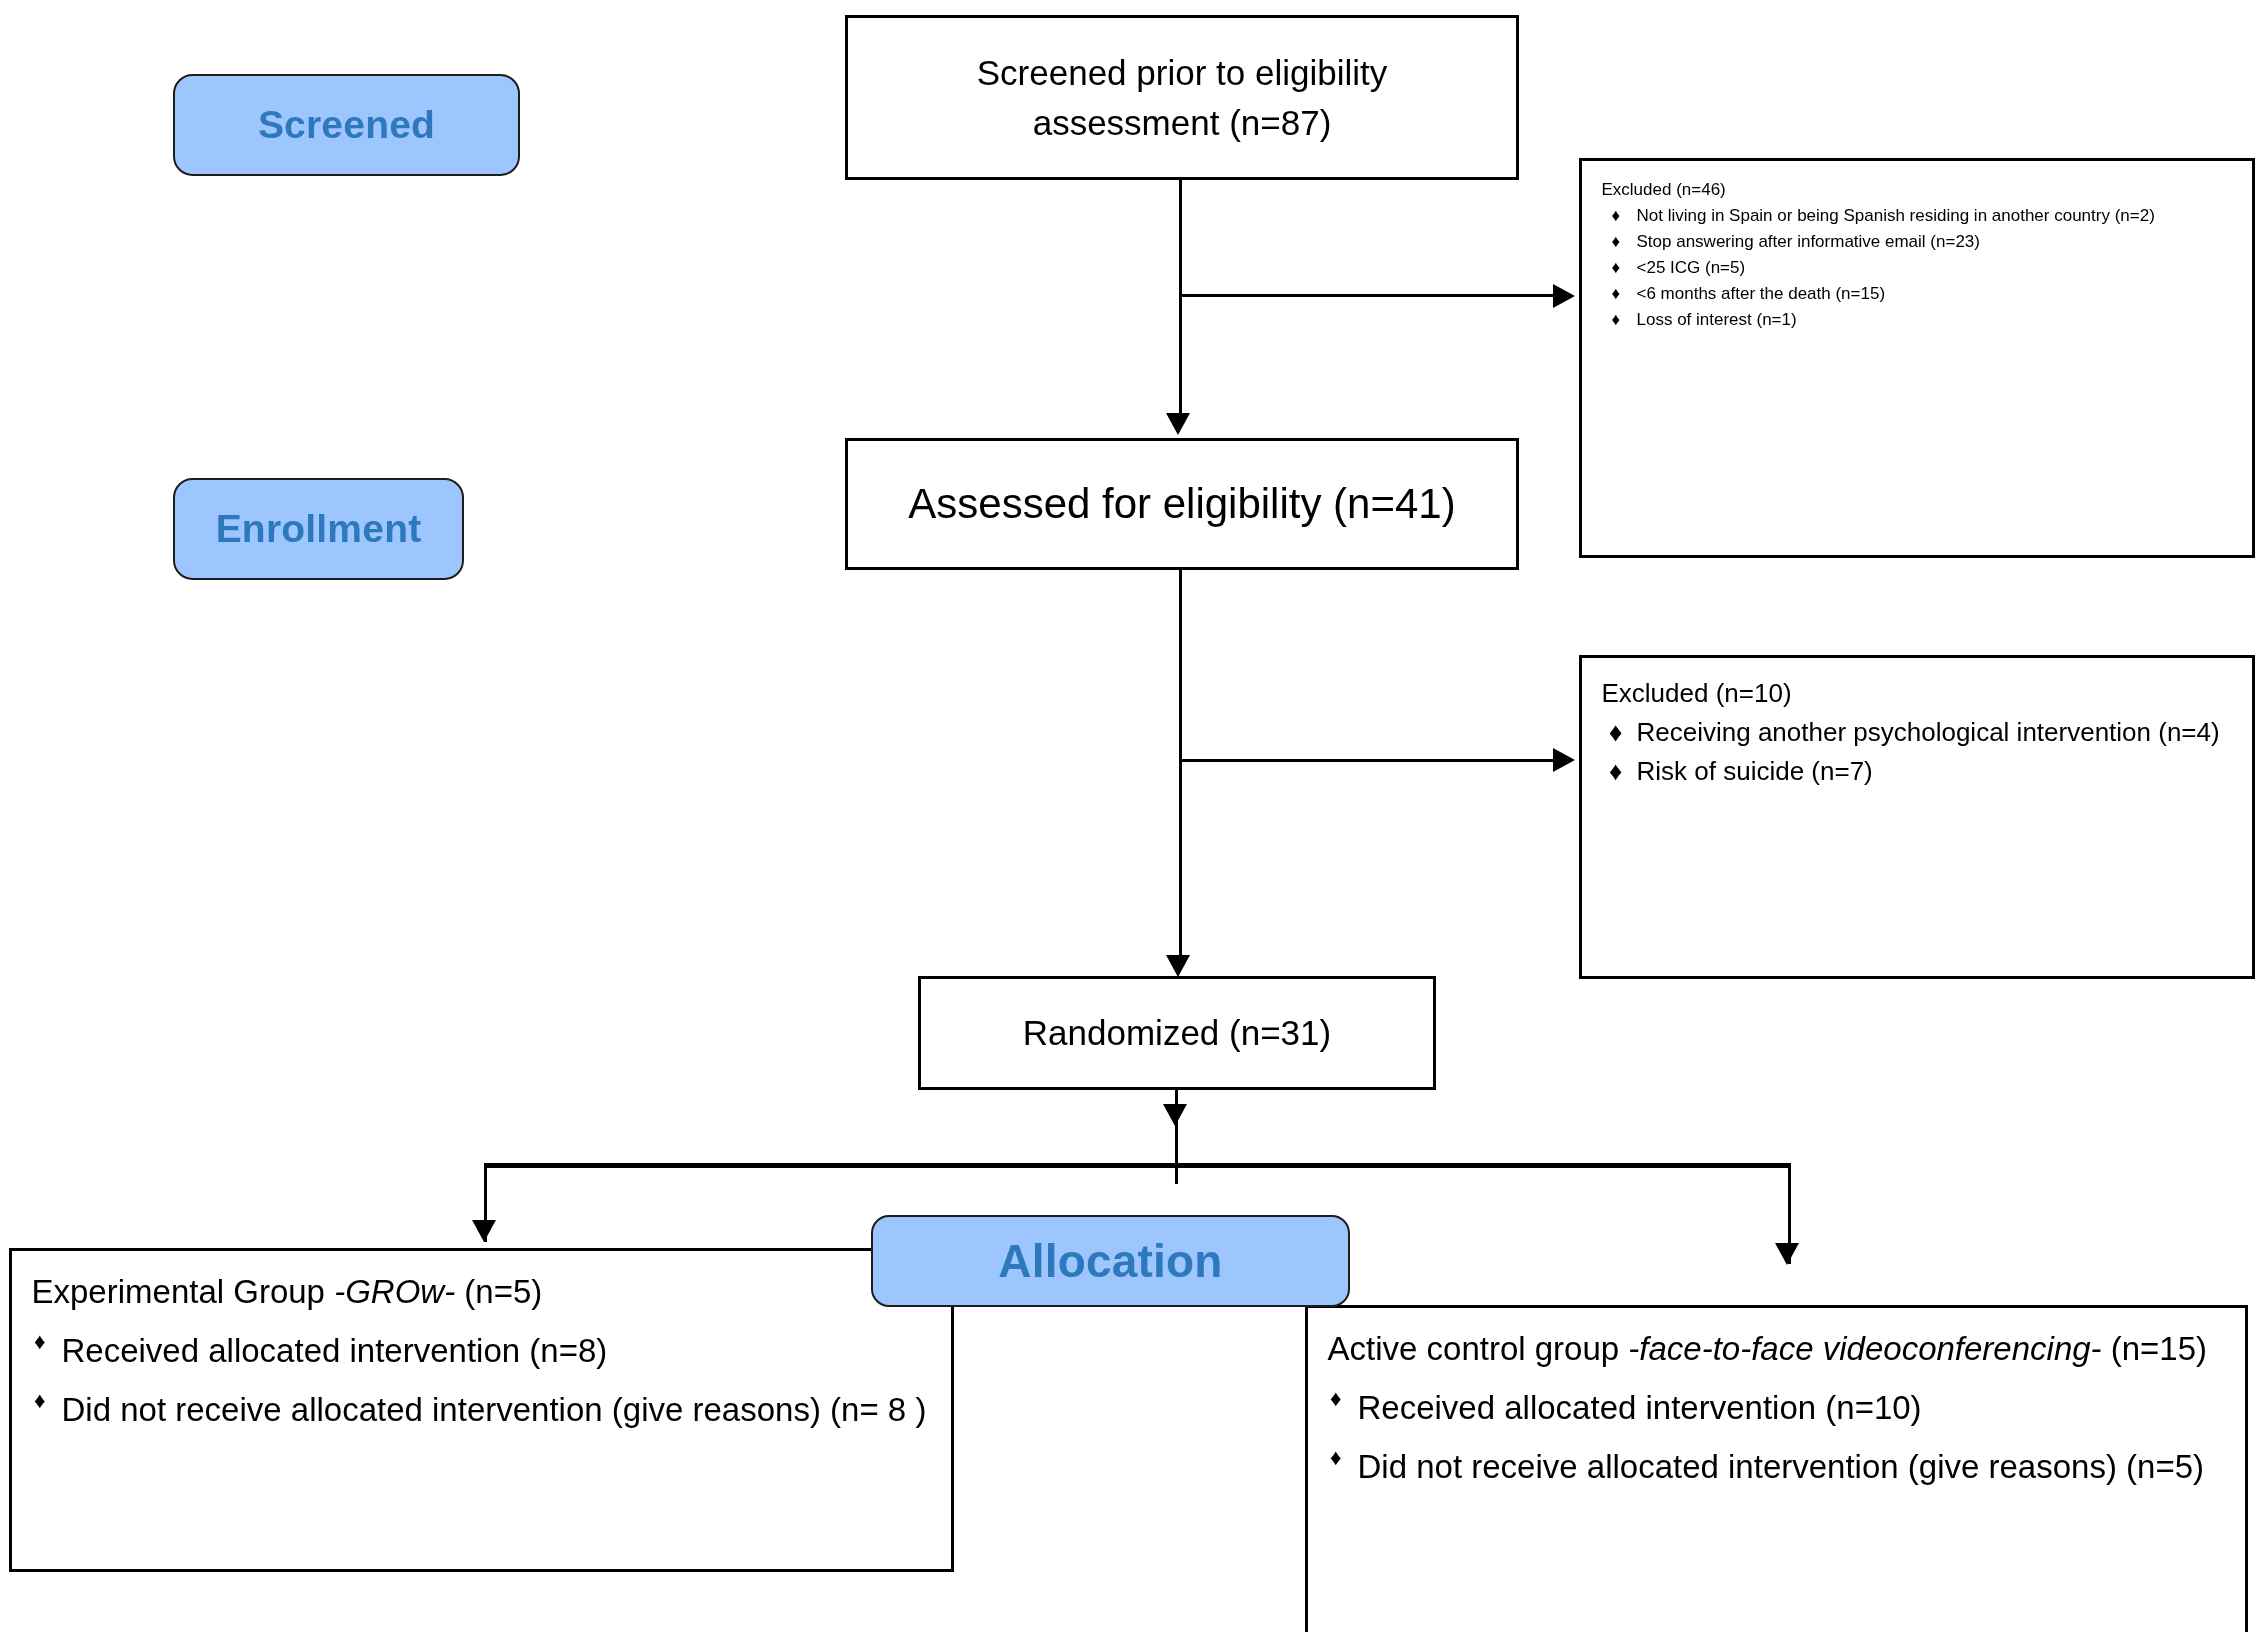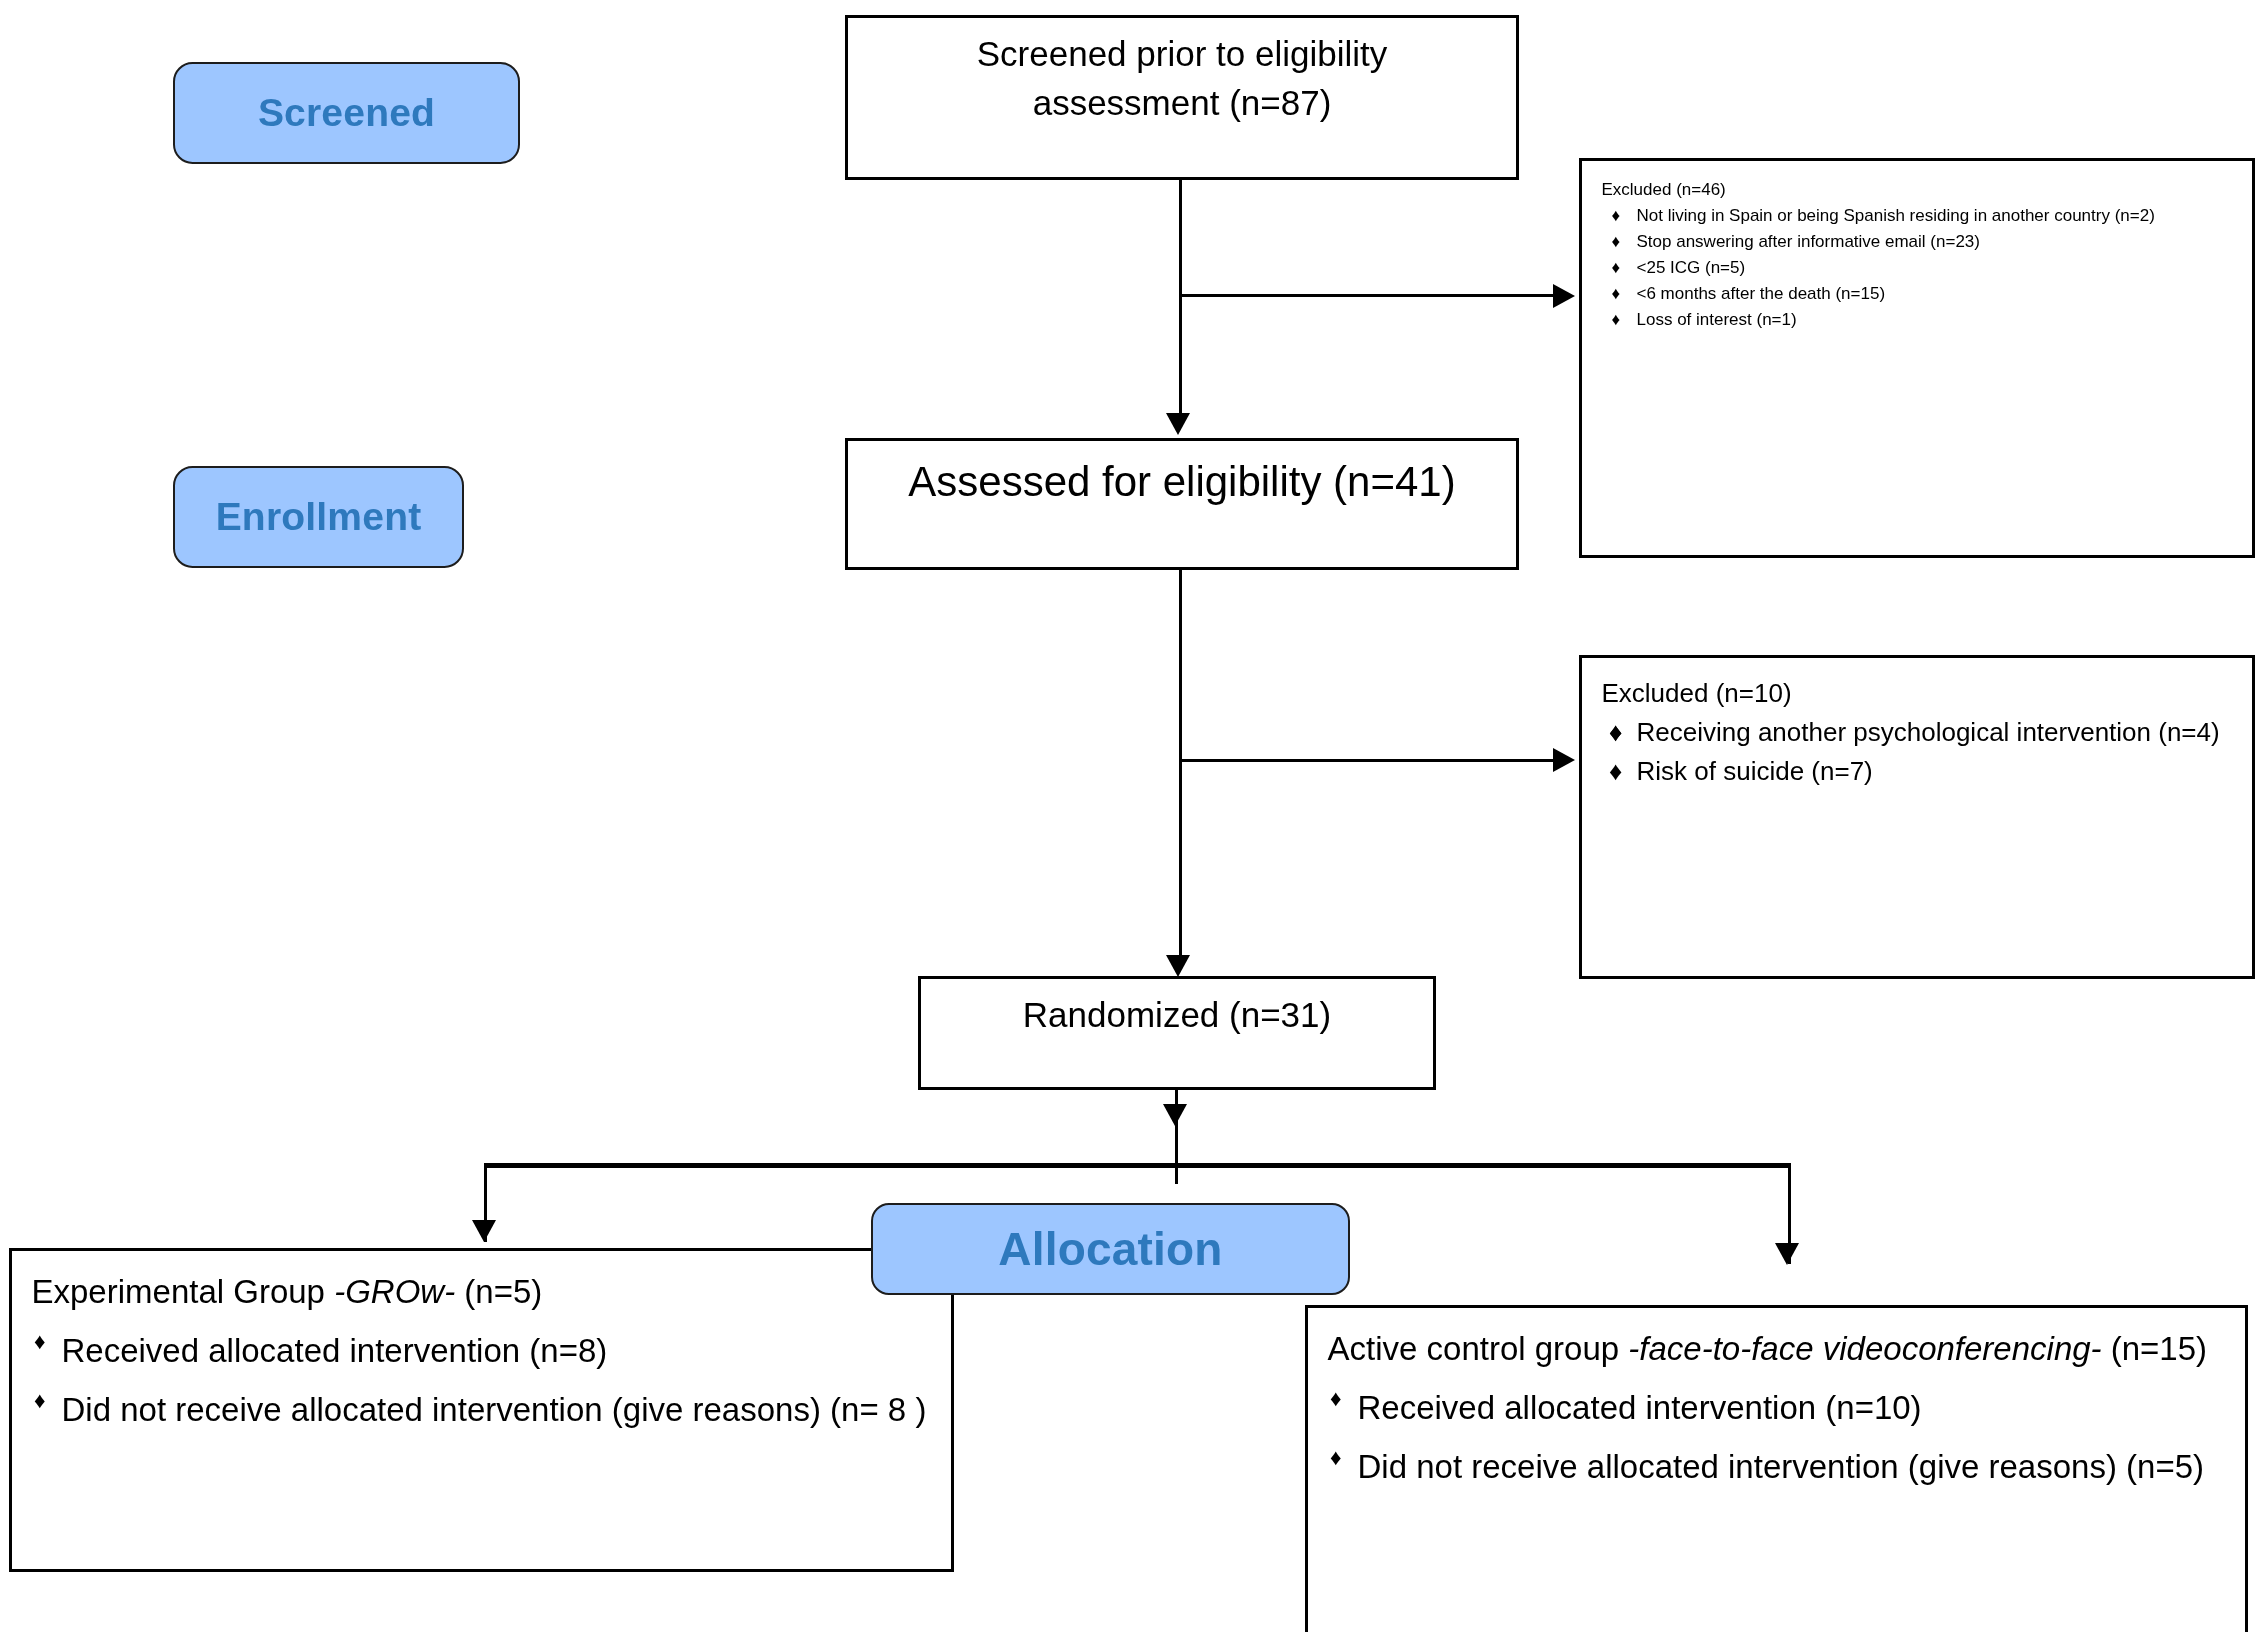--- a/index.html
+++ b/index.html
@@ -24,30 +24,32 @@
     background:#9dc6ff;
     border:2.3px solid #1d1d1d;
     border-radius:19.5px;
     display:flex;
     align-items:center;
     justify-content:center;
     color:#2e79bd;
     font-weight:bold;
     letter-spacing:0.2px;
     z-index:30;
+    margin-top:12px;
   }
 
   
   .node-box{
     background:#ffffff;
     border:3px solid #000000;
     z-index:20;
   }
   .node-center{
     display:flex;
+    align-items:center;
     justify-content:center;
     text-align:center;
     padding:10.5px 15px;
     line-height:1.42;
   }
   .node-left{
     padding:16.5px 19.5px 16.5px 19.5px;
     line-height:1.45;
   }
 

